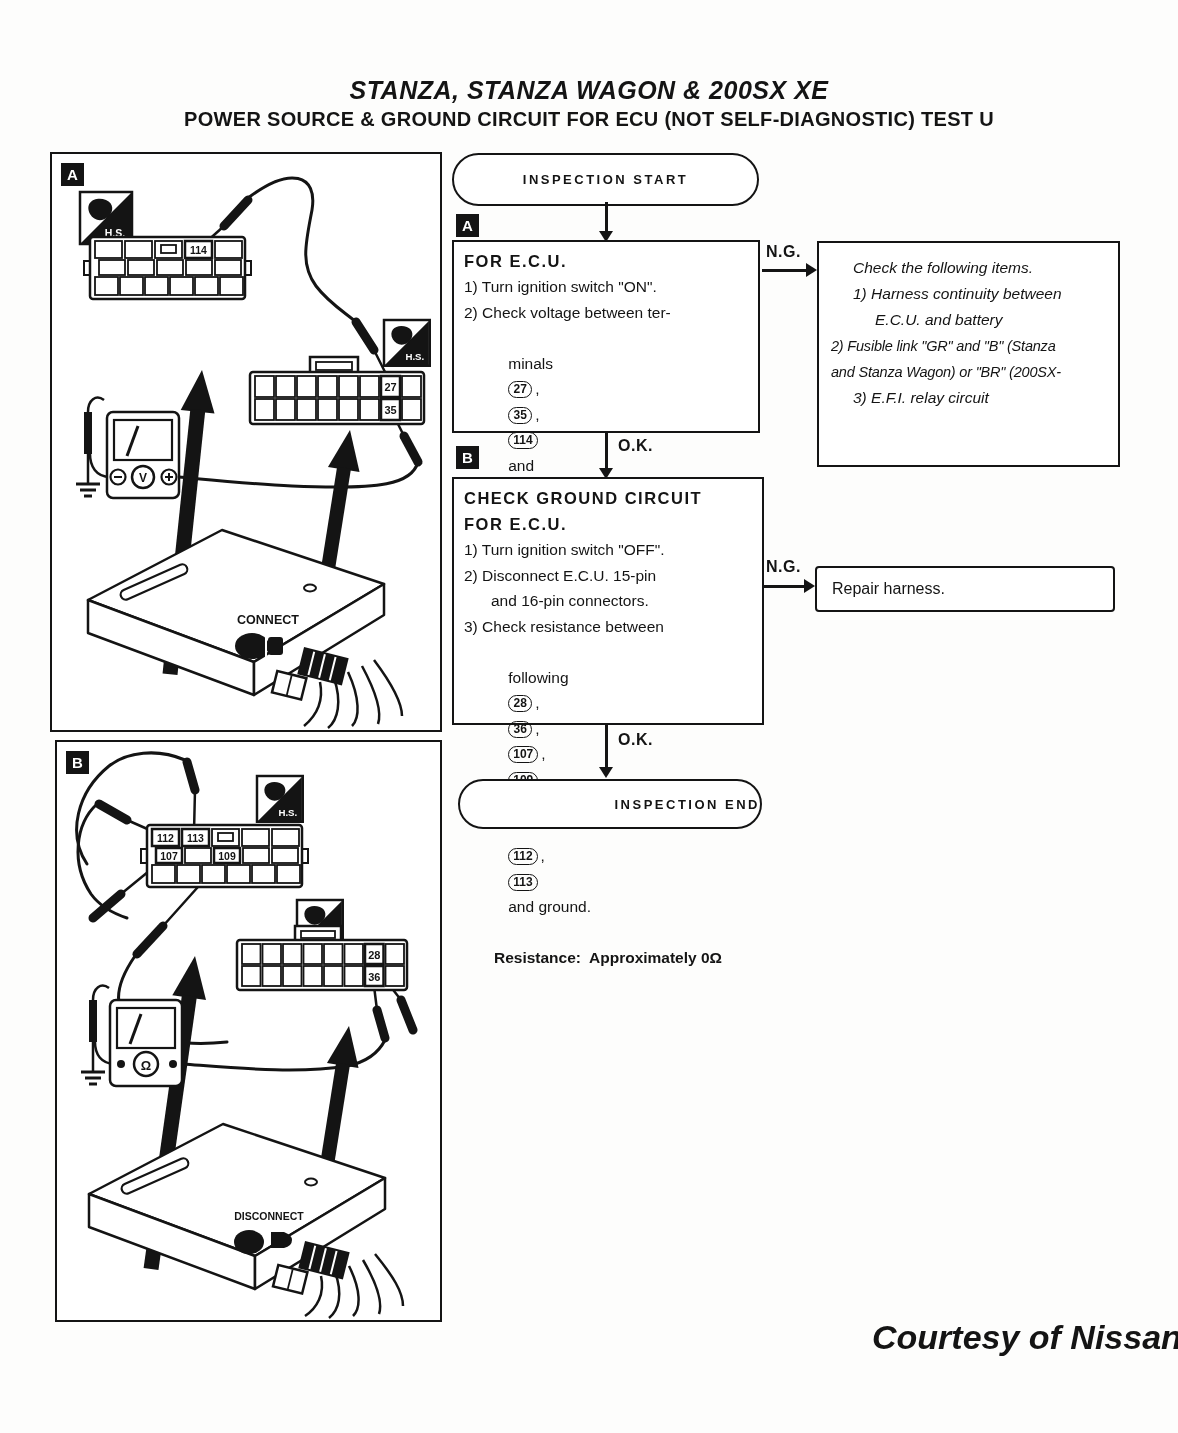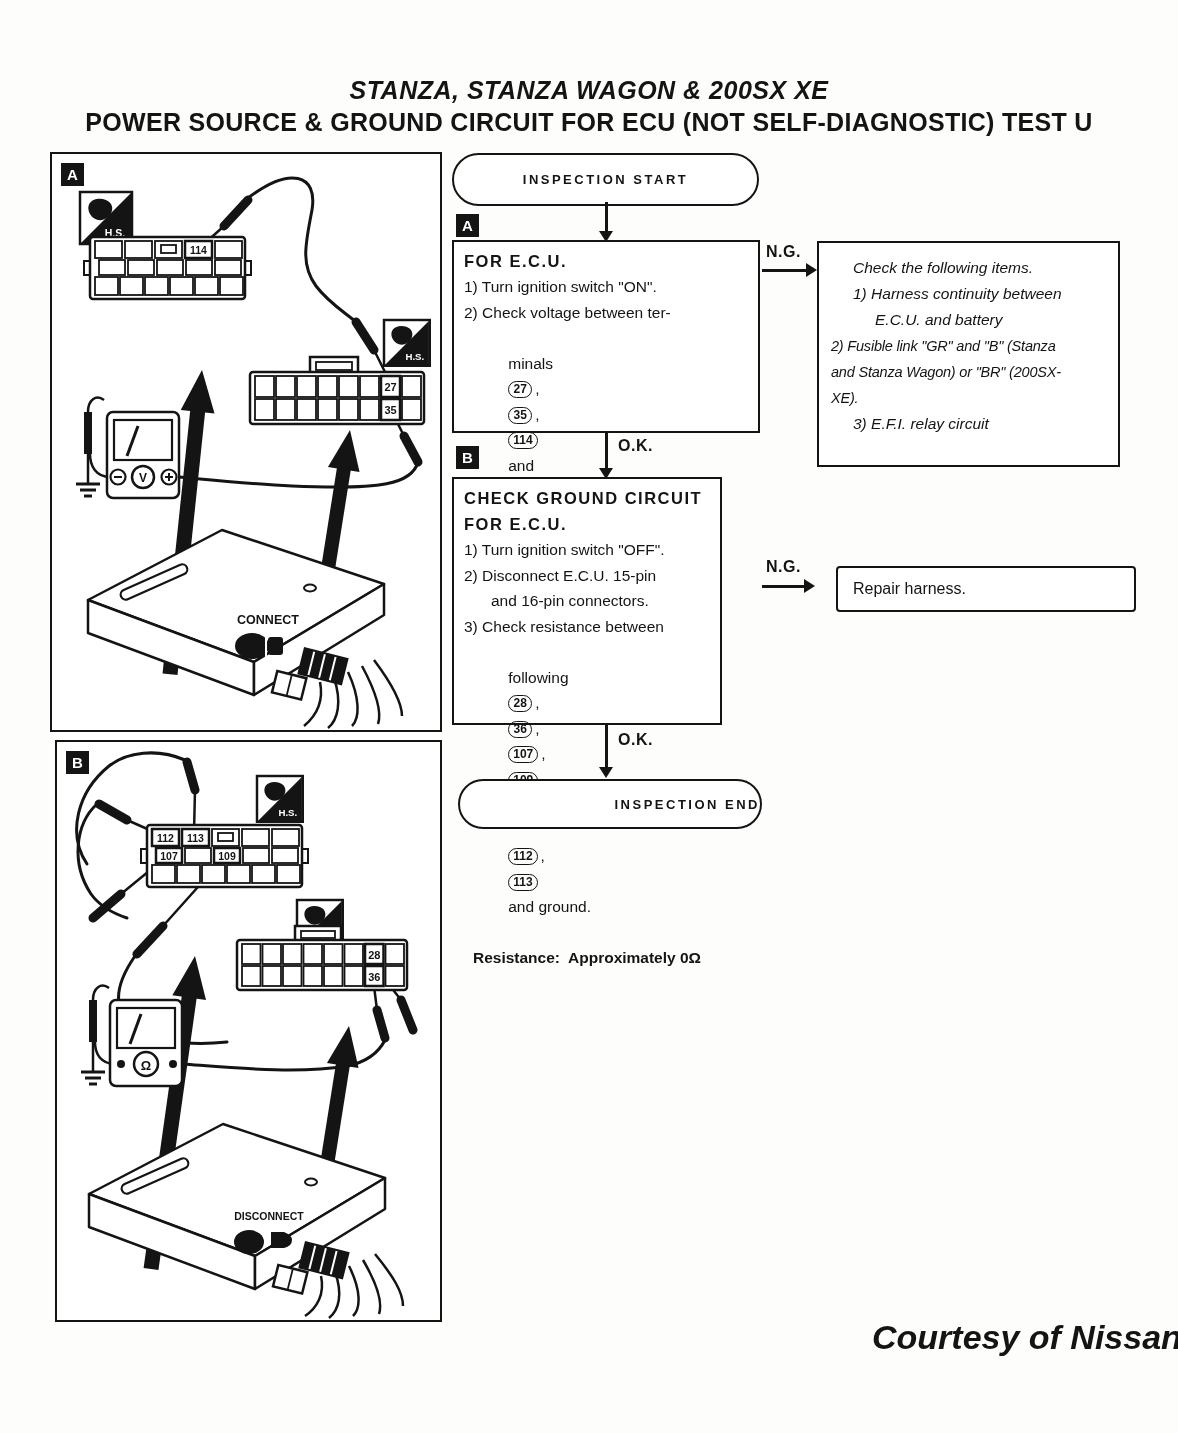--- a/index.html
+++ b/index.html
@@ -4,21 +4,21 @@
 <style>
   html,body{margin:0;padding:0;}
   body{
     width:1178px;height:1433px;position:relative;background:#fdfdfc;
     font-family:"Liberation Sans",sans-serif;color:#141414;overflow:hidden;
   }
   .abs{position:absolute;}
   
   .doc-title{left:0;top:76px;width:1178px;text-align:center;font-weight:bold;}
   .doc-title .t1{font-size:25px;letter-spacing:0.5px;font-style:italic;}
-  .doc-title .t2{font-size:25px;letter-spacing:0.3px;margin-top:3px;}
+  .doc-title .t2{font-size:20px;letter-spacing:0.3px;margin-top:3px;}
   
   .panel{background:#fff;border:2.5px solid #141414;}
   
   .pill{
     border:2.5px solid #141414;border-radius:27px;background:#fff;
     display:flex;align-items:center;justify-content:center;
     font-size:13px;font-weight:bold;letter-spacing:2.5px;
   }
   .fbox{border:2.5px solid #141414;background:#fff;padding:6px 10px 4px 10px;box-sizing:border-box;}
   .fb-title{font-size:16.5px;font-weight:bold;letter-spacing:1.5px;line-height:26px;white-space:pre-wrap;}
@@ -391,32 +391,31 @@
 
 <div class="abs branch-label" style="left:766px;top:243px;">N.G.</div>
 <div class="abs harrow" style="left:762px;top:269px;width:45px;"></div>
 
 <div class="abs ng-box" style="left:817px;top:241px;width:303px;height:226px;">
   <div class="ng-line ind">Check the following items.</div>
   <div class="ng-line ind">1) Harness continuity between</div>
   <div class="ng-line ind2">E.C.U. and battery</div>
   <div class="ng-line small">2) Fusible link "GR" and "B" (Stanza</div>
   <div class="ng-line small">and Stanza Wagon) or "BR" (200SX-</div>
-  <div class="ng-line small">XE).</div>
   <div class="ng-line ind">3) E.F.I. relay circuit</div>
 </div>
 
 <div class="abs varrow" style="left:605px;top:433px;height:36px;"></div>
 <div class="abs branch-label" style="left:618px;top:437px;">O.K.</div>
 
 <div class="abs sq" style="left:456px;top:446px;">
   <span>B</span>
 </div>
 
-<div class="abs fbox" style="left:452px;top:477px;width:270px;height:248px;">
+<div class="abs fbox" style="left:452px;top:477px;width:312px;height:248px;">
   <div class="fb-title">CHECK GROUND CIRCUIT</div>
   <div class="fb-title">FOR E.C.U.</div>
   <div class="fb-line">1) Turn ignition switch "OFF".</div>
   <div class="fb-line">2) Disconnect E.C.U. 15-pin</div>
   <div class="fb-line fb-cont">and 16-pin connectors.</div>
   <div class="fb-line">3) Check resistance between</div>
   <div class="fb-line fb-cont">
     <span>following</span>
     <span class="circ">28</span><span class="term-sep">,</span>
     <span class="circ">36</span><span class="term-sep">,</span>
@@ -427,21 +426,21 @@
     <span class="circ">112</span><span class="term-sep">,</span>
     <span class="circ">113</span>
     <span>and ground.</span>
   </div>
   <div class="fb-result">Resistance:  Approximately 0Ω</div>
 </div>
 
 <div class="abs branch-label" style="left:766px;top:558px;">N.G.</div>
 <div class="abs harrow" style="left:762px;top:585px;width:43px;"></div>
 
-<div class="abs repair-box" style="left:815px;top:566px;width:300px;height:46px;margin-left:21px;">
+<div class="abs repair-box" style="left:815px;top:566px;width:300px;height:46px;">
   <span>Repair harness.</span>
 </div>
 
 <div class="abs varrow" style="left:605px;top:725px;height:43px;"></div>
 <div class="abs branch-label" style="left:618px;top:731px;">O.K.</div>
 
 <div class="abs pill" style="left:458px;top:779px;width:300px;height:46px;justify-content:flex-end;">
   <span>INSPECTION END</span>
 </div>
 

